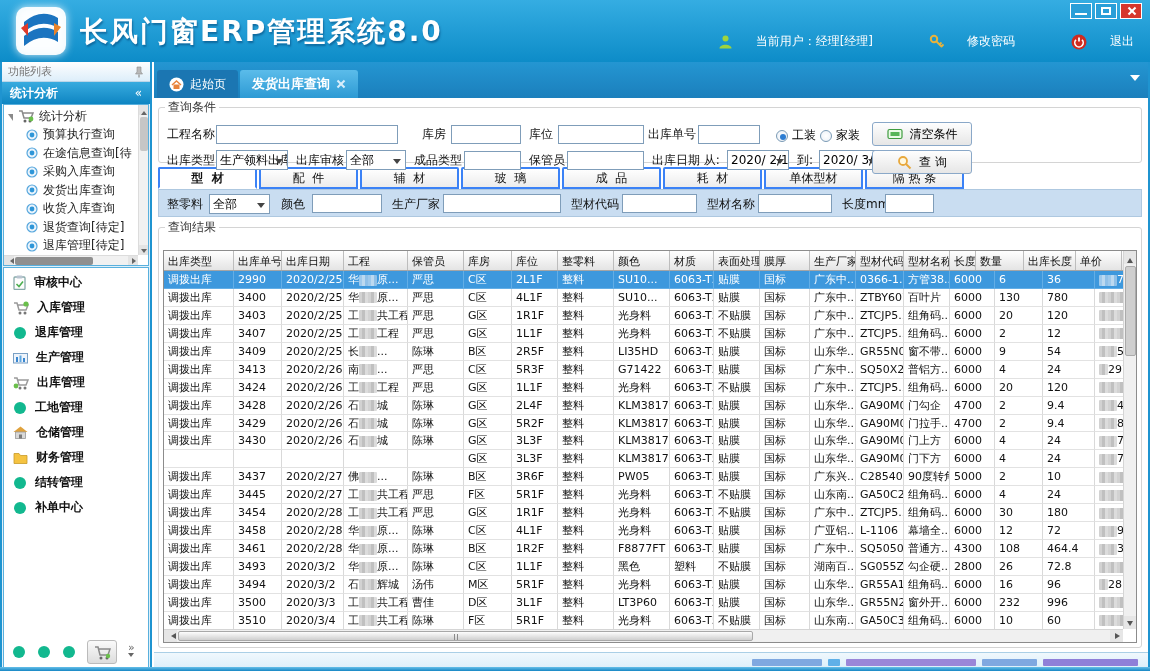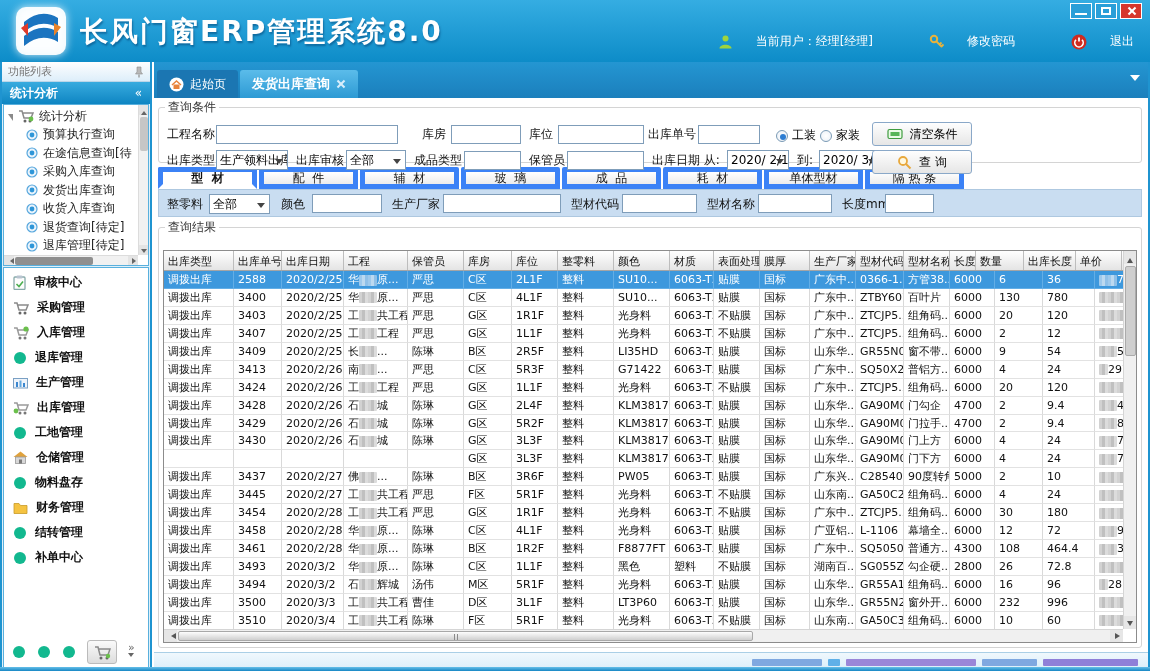--- a/index.html
+++ b/index.html
@@ -88,21 +88,21 @@
     line-height:18px; padding:0 14px 0 3px; overflow:hidden; white-space:nowrap; cursor:pointer; }
   .combo::after { content:""; position:absolute; right:4px; top:8px; border:4px solid transparent; border-top:5px solid #444; }
   .radio { position:absolute; display:flex; align-items:center; gap:4px; font-size:12px; cursor:pointer; }
   .rdot { width:12px; height:12px; border-radius:50%; border:1px solid #7a9ab5; background:radial-gradient(#fff,#e9eff6); position:relative; }
   .radio.sel .rdot::after { content:""; position:absolute; left:3px; top:3px; width:6px; height:6px; border-radius:50%; background:#2d7dd2; }
   .btn { position:absolute; width:100px; height:24px; border:1px solid #8aa8c8; border-radius:3px;
     background:linear-gradient(#fefefe,#e6e6e6); display:flex; align-items:center; justify-content:center;
     gap:7px; font-size:12px; cursor:pointer; }
 
   .mtabs { display:flex; margin:4px 4px 0 4px; height:22px; flex:none; }
-  .mtab { width:99px; margin-right:2px; border:5px solid #3b82f6; border-radius:2px 2px 0 0;
+  .mtab { width:99px; margin-right:2px; border:2px solid #3b82f6; border-radius:2px 2px 0 0;
     background:linear-gradient(#ffffff,#ececec); font-size:12px; display:flex; align-items:center;
     justify-content:center; color:#111; cursor:pointer; white-space:pre; }
   .mtab.active { background:#fff; font-weight:bold; border-bottom-color:#fff; }
   .subf { height:28px; flex:none; margin:0 4px; background:#c9ddf1; border:1px solid #aec8e0; position:relative; font-size:12px; }
   .subf .lbl { top:4px; } .subf .inp { top:4px; } .subf .combo { top:4px; }
 
   .rbox { flex:1; margin:2px 4px 4px 4px; }
   .grid { position:absolute; left:4px; right:4px; top:14px; bottom:4px; border:1px solid #8c8c8c;
     overflow:hidden; background:#fff; }
   .ghead { position:absolute; left:0; right:13px; top:0; height:20px; display:flex; overflow:hidden;
@@ -302,30 +302,20 @@
                 <rect x="1" y="2" width="11" height="12.5" rx="1" fill="#fdfdfd" stroke="#8aa" stroke-width="1.3"></rect>
                 <rect x="3.5" y="0.5" width="6" height="3" rx="1" fill="#b8c4d0"></rect>
                 <path d="M3.5 9l2.5 2.5 4-5" fill="none" stroke="#4caf50" stroke-width="1.6"></path>
               </svg>
             </span>
             <span>审核中心</span>
           </div>
           <div class="menu-item">
             <span class="ic">
               <svg width="16" height="14">
-                <path d="M1 2h3l2 7h7l2-5H5" fill="none" stroke="#8a8a8a" stroke-width="1.5"></path>
-                <circle cx="7" cy="12" r="1.5" fill="#666"></circle>
-                <circle cx="12" cy="12" r="1.5" fill="#666"></circle>
-              </svg>
-            </span>
-            <span>采购管理</span>
-          </div>
-          <div class="menu-item">
-            <span class="ic">
-              <svg width="16" height="14">
                 <path d="M1 2h3l2 7h7l2-5H5" fill="none" stroke="#9a9a9a" stroke-width="1.5"></path>
                 <circle cx="7" cy="12" r="1.5" fill="#777"></circle>
                 <circle cx="12" cy="12" r="1.5" fill="#777"></circle>
                 <circle cx="13" cy="3" r="2.6" fill="#6abf4b"></circle>
               </svg>
             </span>
             <span>入库管理</span>
           </div>
           <div class="menu-item">
             <span class="ic">
@@ -367,28 +357,20 @@
           </div>
           <div class="menu-item">
             <span class="ic">
               <svg width="15" height="13">
                 <path d="M0.5 6 L7.5 0.5 L14.5 6z" fill="#e0a23c"></path>
                 <rect x="2.5" y="6" width="10" height="6.5" fill="#d8d8d8" stroke="#999" stroke-width="0.8"></rect>
                 <rect x="6" y="8.5" width="3" height="4" fill="#7a7a7a"></rect>
               </svg>
             </span>
             <span>仓储管理</span>
-          </div>
-          <div class="menu-item">
-            <span class="ic">
-              <svg width="14" height="14">
-                <circle cx="7" cy="7" r="6" fill="#12b88f"></circle>
-              </svg>
-            </span>
-            <span>物料盘存</span>
           </div>
           <div class="menu-item">
             <span class="ic">
               <svg width="15" height="12">
                 <path d="M1 1.5h5l1.5 2H14v8H1z" fill="#f5c341" stroke="#c89a28" stroke-width="0.8"></path>
               </svg>
             </span>
             <span>财务管理</span>
           </div>
           <div class="menu-item">
@@ -556,21 +538,21 @@
               <span class="gh" style="width:48px">型材代码</span>
               <span class="gh" style="width:46px">型材名称</span>
               <span class="gh" style="width:26px">长度</span>
               <span class="gh" style="width:48px">数量</span>
               <span class="gh" style="width:52px">出库长度</span>
               <span class="gh" style="width:46px">单价</span>
             </div>
           <div class="gbody">
               <div class="gr sel">
                 <span class="gc" style="width:70px">调拨出库</span>
-                <span class="gc" style="width:48px">2588</span>
+                <span class="gc" style="width:48px">2990</span>
                 <span class="gc" style="width:62px">2020/2/25</span>
                 <span class="gc" style="width:64px">华<span class="bz" style="width:18px"></span>原...</span>
                 <span class="gc" style="width:56px">严思</span>
                 <span class="gc" style="width:48px">C区</span>
                 <span class="gc" style="width:46px">2L1F</span>
                 <span class="gc" style="width:56px">整料</span>
                 <span class="gc" style="width:56px">SU10...</span>
                 <span class="gc" style="width:44px">6063-T5</span>
                 <span class="gc" style="width:46px">贴膜</span>
                 <span class="gc" style="width:50px">国标</span>

